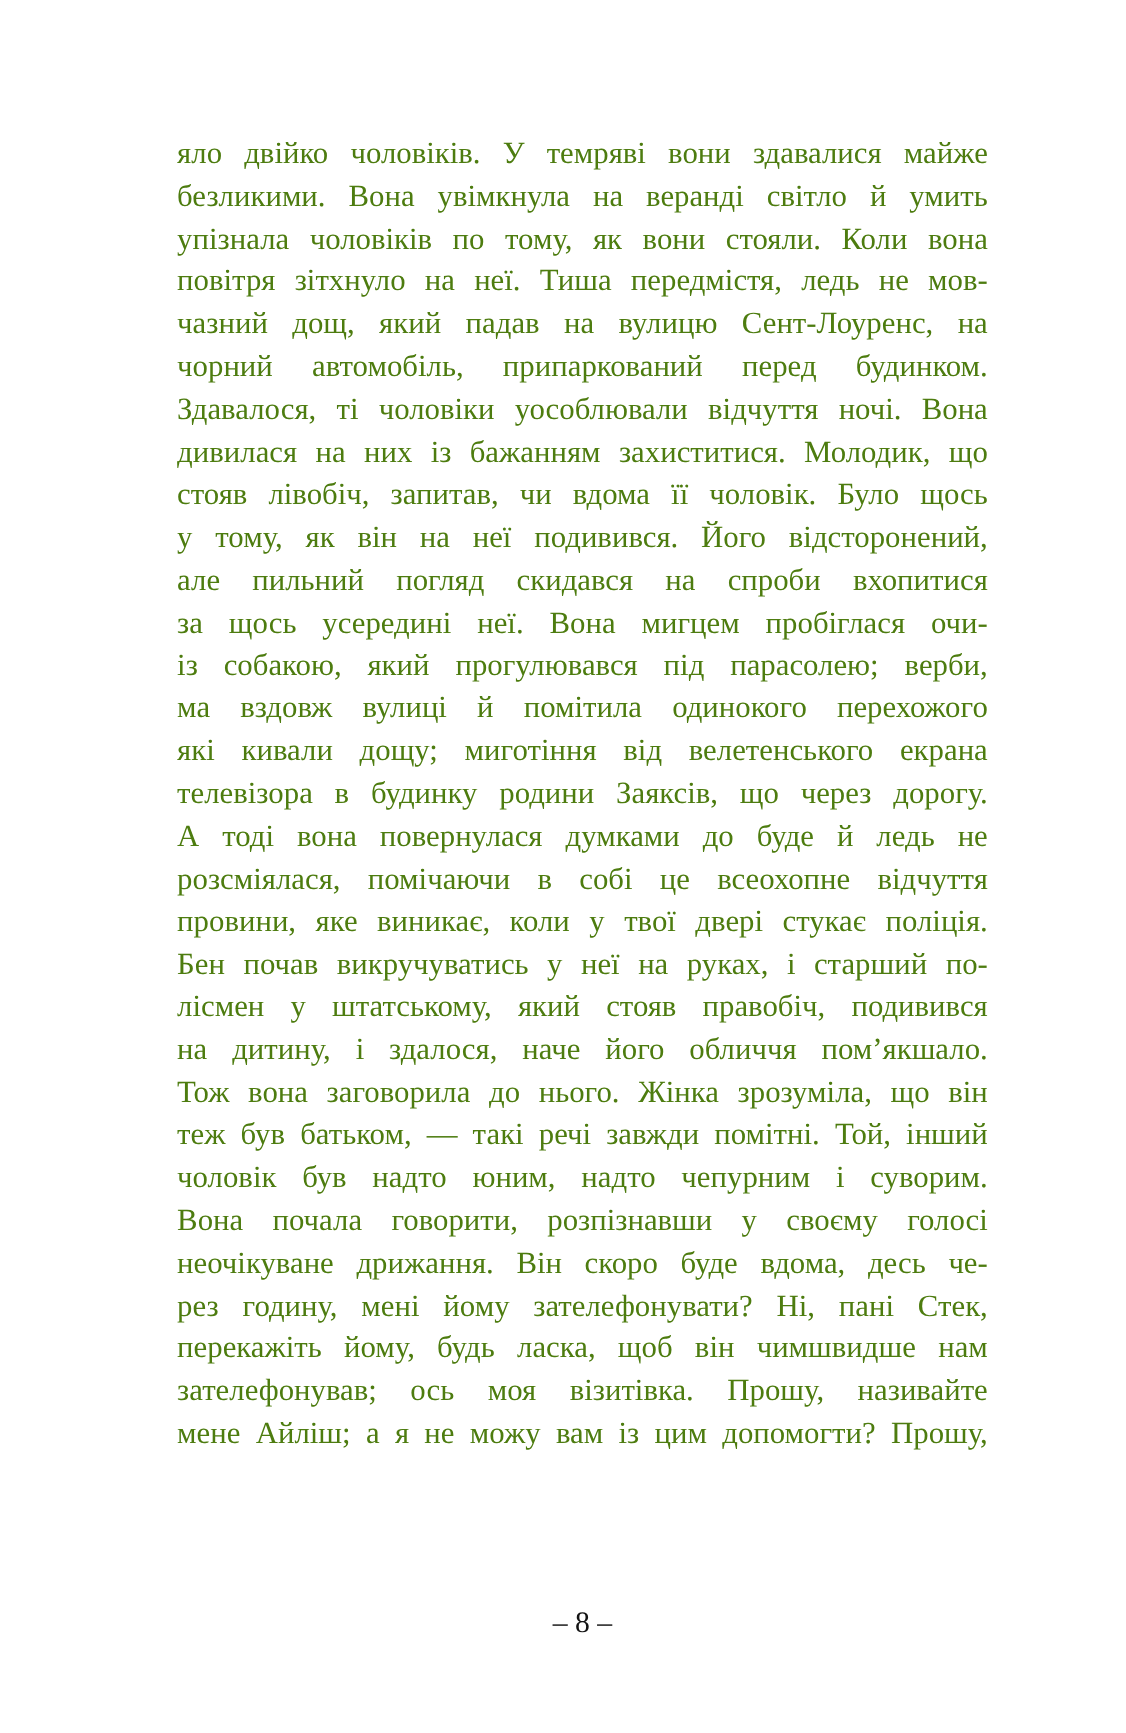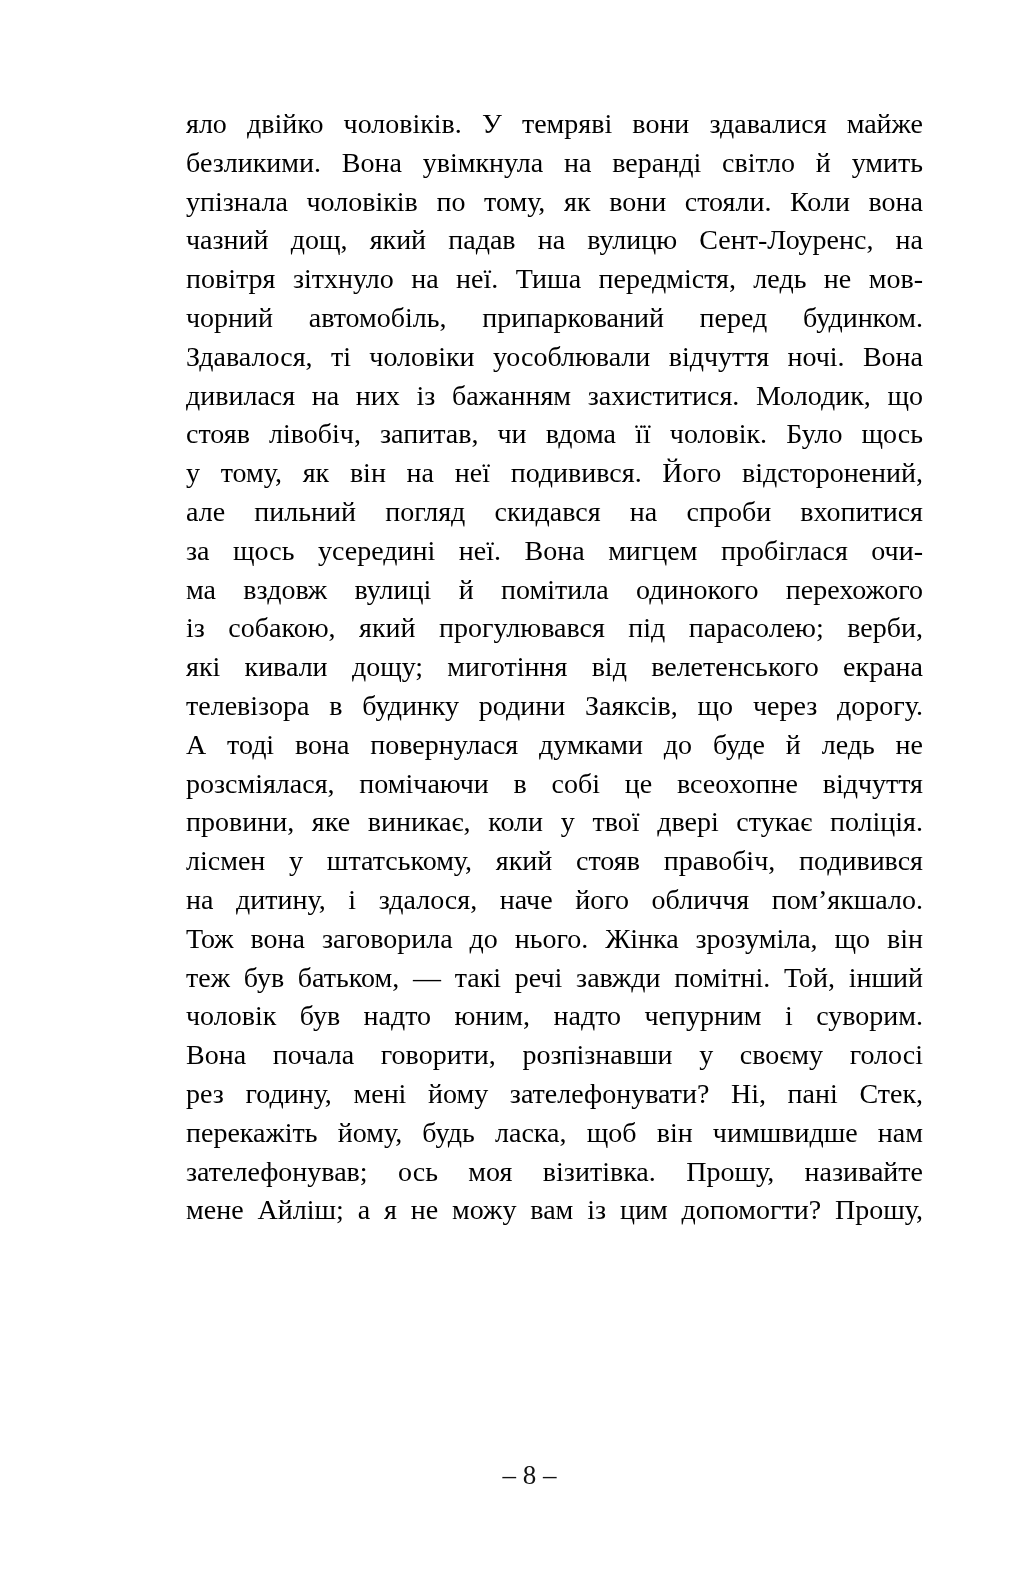--- a/index.html
+++ b/index.html
@@ -10,26 +10,25 @@
   .sheet {
     position: relative;
     width: 1024px;
     height: 1575px;
     background: #ffffff;
     overflow: hidden;
   }
   .text-block {
     position: absolute;
     left: 161px;
-    top: 105px;
+    top: 121px;
     width: 737px;
-    color: #000000;
+    color: #4d7c0f;
     font-family: "Liberation Serif", "DejaVu Serif", serif;
     font-size: 28px;
-    margin-left: 25px;
   }
   .text-line {
     display: block;
     height: 38.8px;
     line-height: 38.8px;
     text-align: justify;
     text-align-last: justify;
     text-justify: inter-word;
     overflow: hidden;
     white-space: nowrap;
@@ -47,41 +46,43 @@
   }
 </style>
 </head>
 <body>
 
 <div class="sheet">
   <div class="text-block">
     <div class="text-line">яло двійко чоловіків. У темряві вони здавалися майже</div>
     <div class="text-line">безликими. Вона увімкнула на веранді світло й умить</div>
     <div class="text-line">упізнала чоловіків по тому, як вони стояли. Коли вона</div>
+    <div class="text-line">повітря зітхнуло на неї. Тиша передмістя, ледь не мов-</div>
     <div class="text-line">чазний дощ, який падав на вулицю Сент-Лоуренс, на</div>
-    <div class="text-line">повітря зітхнуло на неї. Тиша передмістя, ледь не мов-</div>
     <div class="text-line">чорний автомобіль, припаркований перед будинком.</div>
     <div class="text-line">Здавалося, ті чоловіки уособлювали відчуття ночі. Вона</div>
     <div class="text-line">дивилася на них із бажанням захиститися. Молодик, що</div>
     <div class="text-line">стояв лівобіч, запитав, чи вдома її чоловік. Було щось</div>
     <div class="text-line">у тому, як він на неї подивився. Його відсторонений,</div>
     <div class="text-line">але пильний погляд скидався на спроби вхопитися</div>
     <div class="text-line">за щось усередині неї. Вона мигцем пробіглася очи-</div>
+    <div class="text-line">із собакою, який прогулювався під парасолею; верби,</div>
     <div class="text-line">ма вздовж вулиці й помітила одинокого перехожого</div>
-    <div class="text-line">із собакою, який прогулювався під парасолею; верби,</div>
     <div class="text-line">які кивали дощу; миготіння від велетенського екрана</div>
     <div class="text-line">телевізора в будинку родини Заяксів, що через дорогу.</div>
     <div class="text-line">А тоді вона повернулася думками до буде й ледь не</div>
     <div class="text-line">розсміялася, помічаючи в собі це всеохопне відчуття</div>
     <div class="text-line">провини, яке виникає, коли у твої двері стукає поліція.</div>
+    <div class="text-line">Бен почав викручуватись у неї на руках, і старший по-</div>
     <div class="text-line">лісмен у штатському, який стояв правобіч, подивився</div>
     <div class="text-line">на дитину, і здалося, наче його обличчя пом’якшало.</div>
     <div class="text-line">Тож вона заговорила до нього. Жінка зрозуміла, що він</div>
     <div class="text-line">теж був батьком, — такі речі завжди помітні. Той, інший</div>
     <div class="text-line">чоловік був надто юним, надто чепурним і суворим.</div>
     <div class="text-line">Вона почала говорити, розпізнавши у своєму голосі</div>
+    <div class="text-line">неочікуване дрижання. Він скоро буде вдома, десь че-</div>
     <div class="text-line">рез годину, мені йому зателефонувати? Ні, пані Стек,</div>
     <div class="text-line">перекажіть йому, будь ласка, щоб він чимшвидше нам</div>
     <div class="text-line">зателефонував; ось моя візитівка. Прошу, називайте</div>
     <div class="text-line">мене Айліш; а я не можу вам із цим допомогти? Прошу,</div>
   </div>
   <div class="page-number">– 8 –</div>
 </div>
 
 </body></html>

